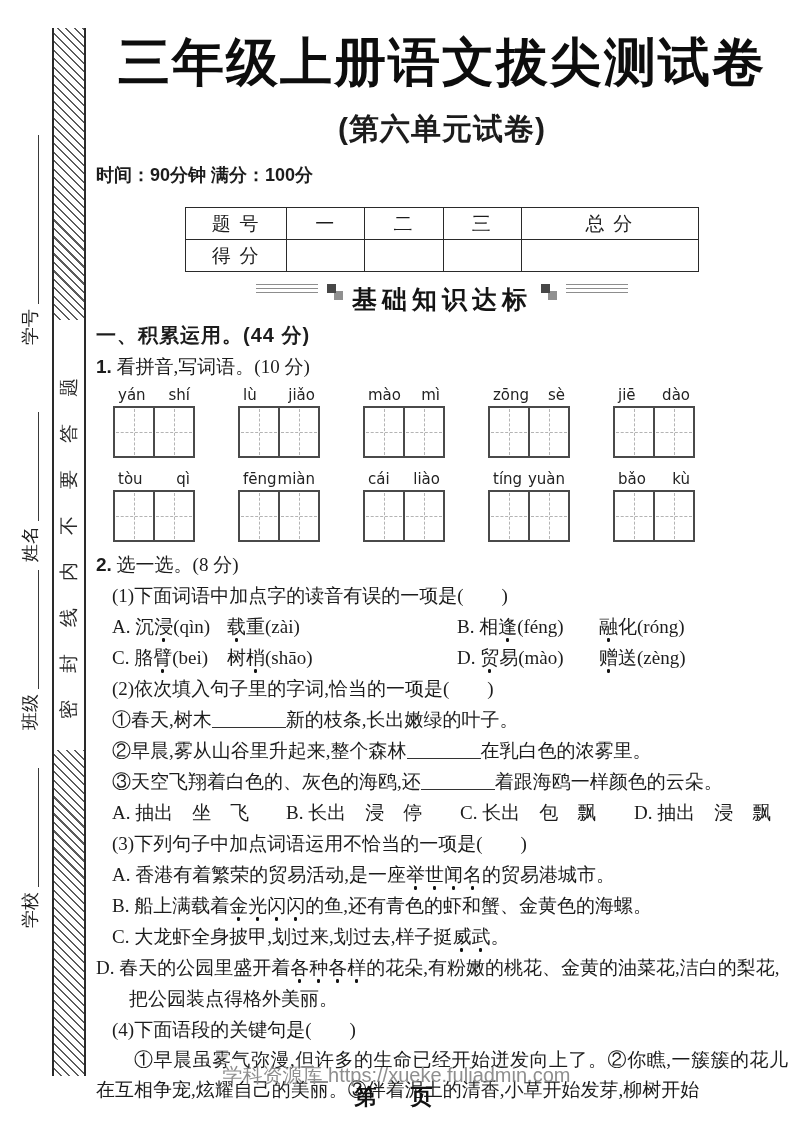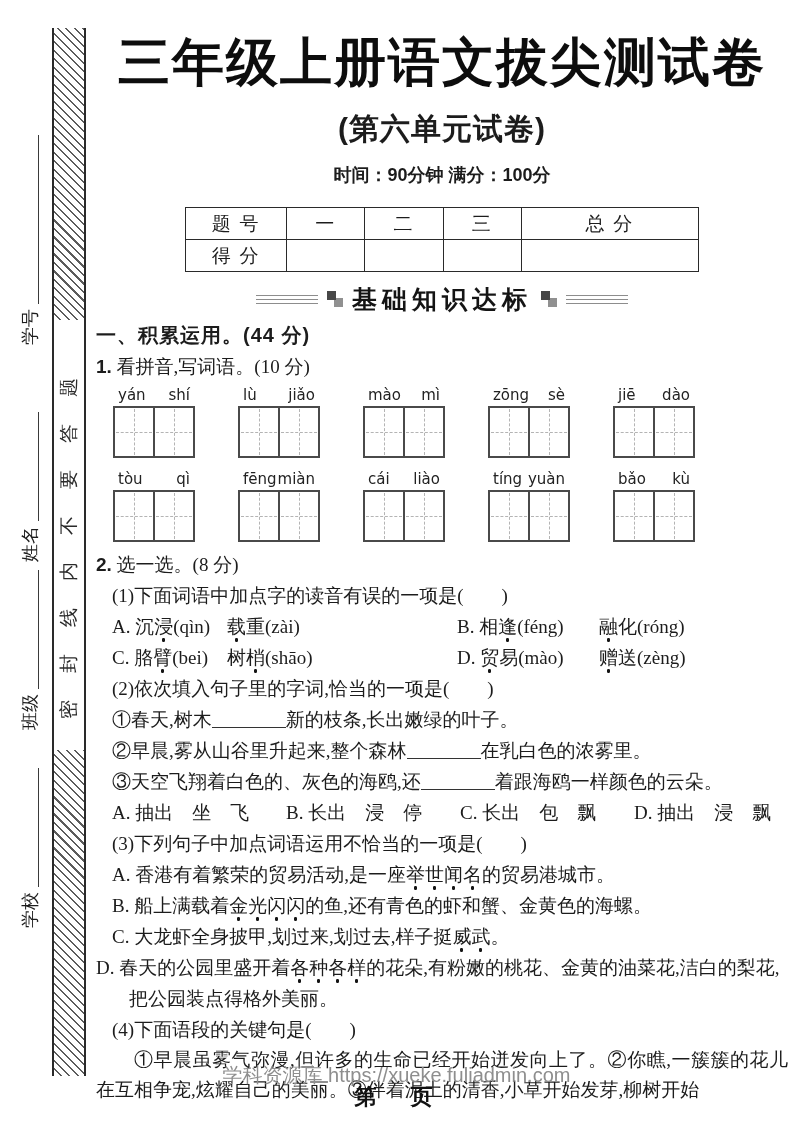--- a/index.html
+++ b/index.html
@@ -41,34 +41,34 @@
     font-family:"Liberation Sans","DejaVu Sans",sans-serif;
     font-size:52px; line-height:57px; font-weight:900; letter-spacing:2px;
     color:#0d0d0d;
   }
   .subtitle {
     margin-top:20px; text-align:center;
     font-family:Liberation Sans, sans-serif;
     font-size:30px; line-height:36px; font-weight:800; letter-spacing:1px;
   }
   .meta {
-    margin-top:16px; text-align:center;
+    margin-top:16px; 
     font-family:"Liberation Sans","DejaVu Sans",sans-serif;
     font-size:18px; line-height:24px; font-weight:600;
   }
 
   table.score { margin:20px auto 0 auto; border-collapse:collapse; width:514px; }
   table.score td, table.score th {
     border:1.8px solid #2a2a2a; height:31px; text-align:center; vertical-align:middle;
     font-size:19px; font-weight:400; letter-spacing:2px; padding:0;
   }
   table.score .c0 { width:100px; }
 
   .banner {
-    margin-top:12px; display:flex; align-items:center; justify-content:center; gap:9px;
+    margin-top:12px; display:flex; justify-content:center; gap:9px;
   }
   .banner .txt {
     font-family:"Liberation Sans","DejaVu Sans",sans-serif;
     font-size:25px; font-weight:900; letter-spacing:5px; line-height:30px; color:#141414;
   }
   .dlines {
     width:62px; height:7px;
     border-top:1px solid #8d8d8d; border-bottom:1px solid #8d8d8d;
     background:linear-gradient(#8d8d8d,#8d8d8d) center/100% 1px no-repeat;
   }

